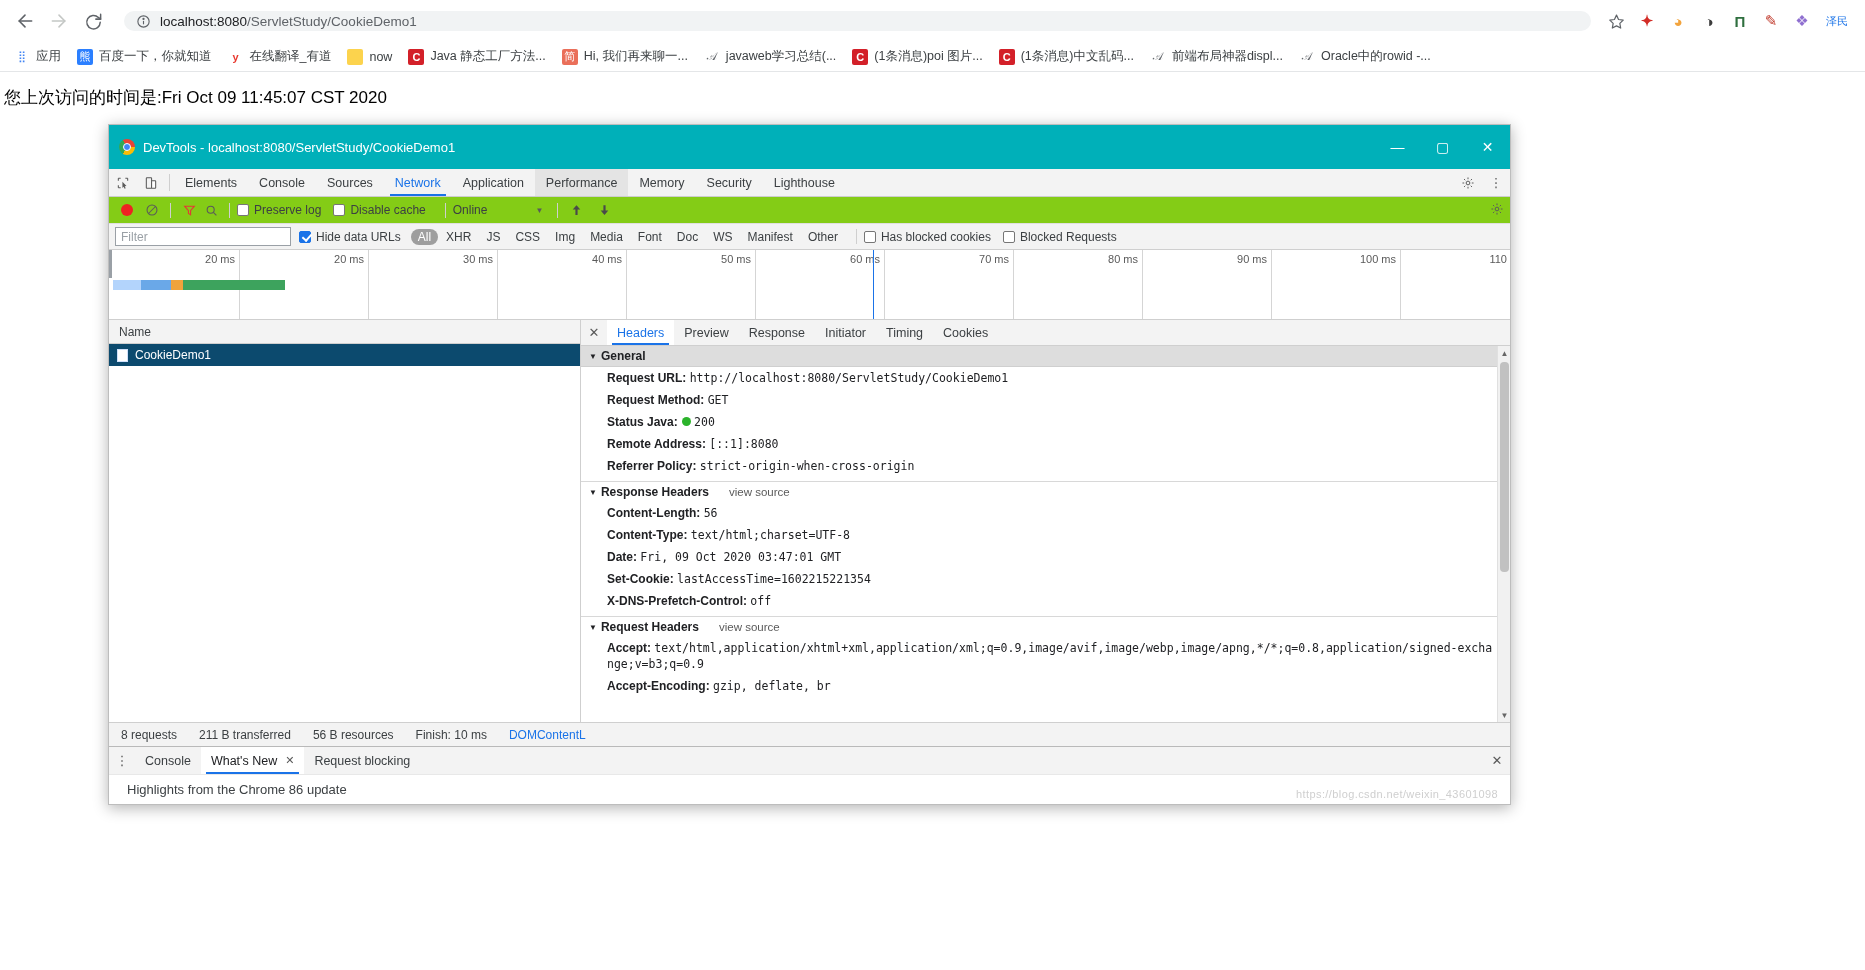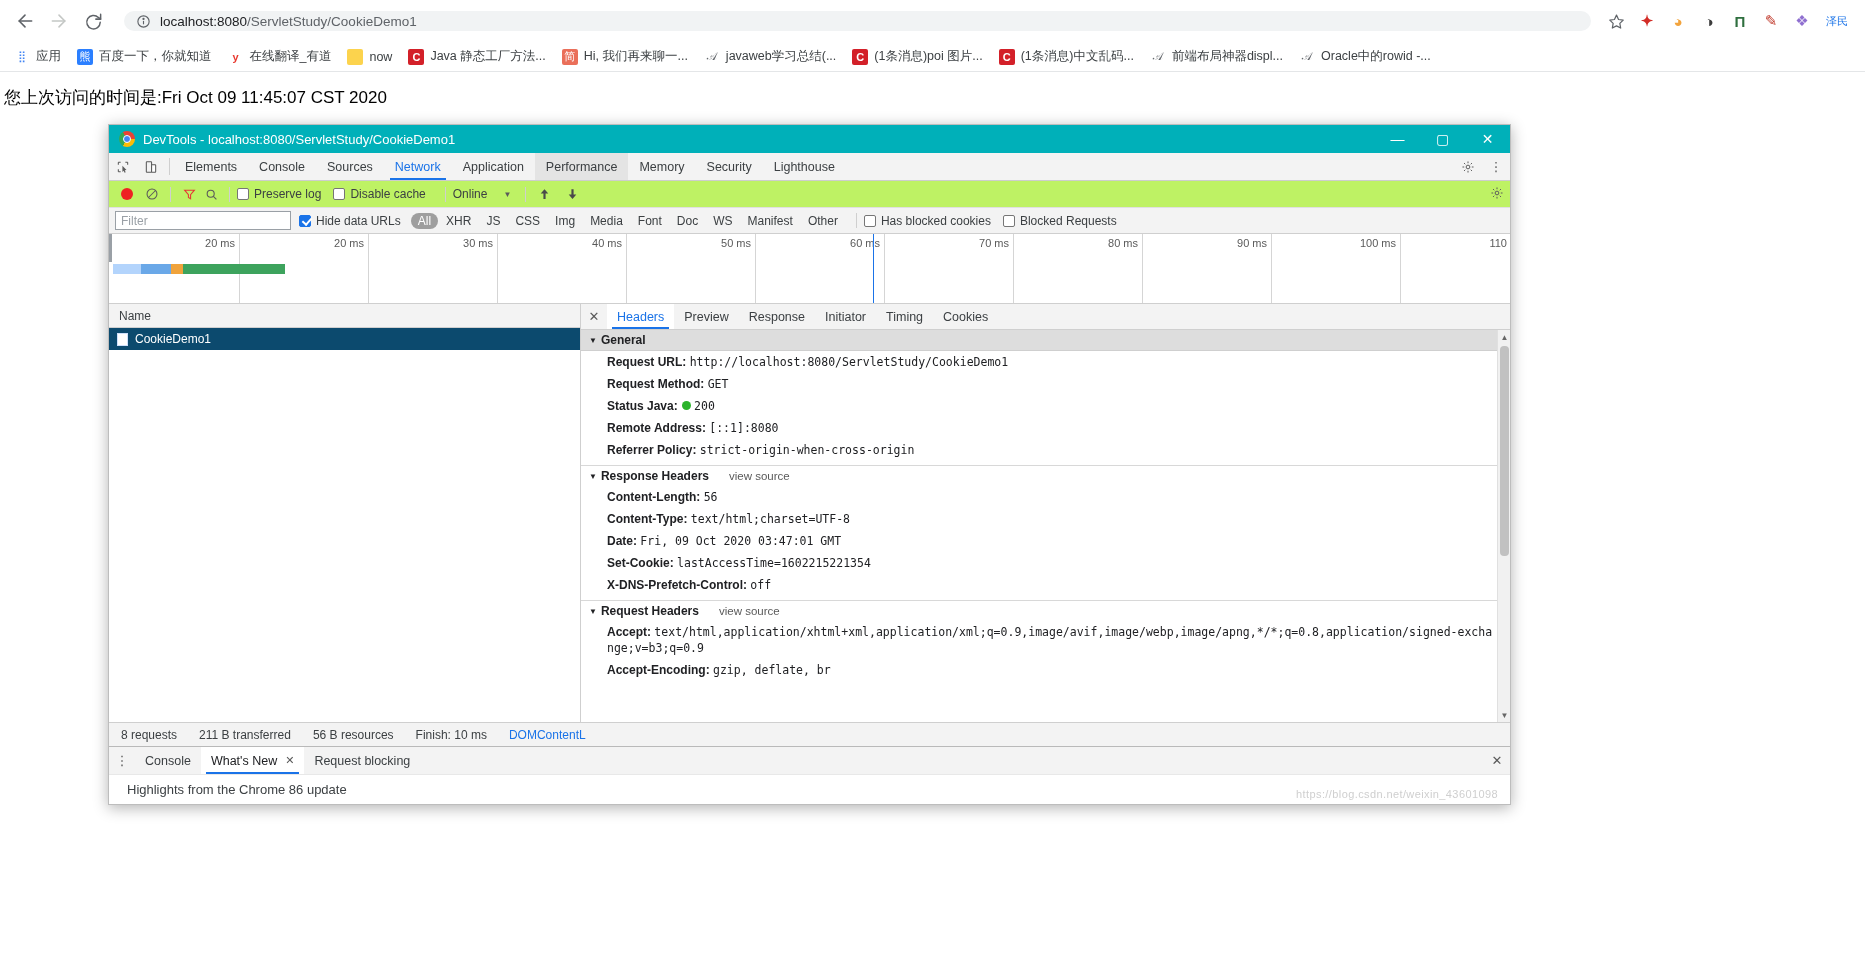--- a/index.html
+++ b/index.html
@@ -113,21 +113,21 @@
     top: 124px;
     width: 1403px;
     height: 681px;
     background: #fff;
     box-shadow: 0 3px 14px rgba(0,0,0,0.30);
     display: flex;
     flex-direction: column;
     border: 1px solid #bdbdbd;
   }
   #dt-titlebar {
-    height: 28px;
+    height: 44px;
     background: #00b0b9;
     display: flex;
     align-items: center;
     flex: 0 0 auto;
   }
   #dt-titlebar .chrome-logo {
     width: 16px; height: 16px;
     margin: 0 8px 0 10px;
     border-radius: 50%;
     background:
@@ -194,21 +194,21 @@
     background: #1a73e8;
   }
   .dt-tab.hover { background: #e4e4e4; }
   #dt-tabbar-right { margin-left: auto; display: flex; flex: 0 0 auto; }
 
   
   #net-toolbar {
     height: 27px;
     display: flex;
     align-items: center;
-    background: #bef264;
+    background: #84cc16;
     border-bottom: 1px solid #e0e0e0;
     padding: 0 6px;
     font-size: 12px;
     color: #3c4043;
     flex: 0 0 auto;
   }
   .rec-dot { width: 12px; height: 12px; border-radius: 50%; background: #ee2222; margin: 0 8px 0 6px; flex:0 0 auto;}
   .tb-sm { width: 22px; display: flex; align-items: center; justify-content: center; color: #5a5a5a; flex:0 0 auto;}
   .vsep { width: 1px; height: 15px; background: #cfcfcf; margin: 0 7px; flex: 0 0 auto; }
   .cbx {
@@ -224,21 +224,21 @@
   .cbx.checked::after {
     content: "";
     position: absolute;
     left: 3.5px; top: 0.5px;
     width: 3.5px; height: 7px;
     border: solid #fff;
     border-width: 0 2px 2px 0;
     transform: rotate(42deg);
   }
   .cbx-label { display: flex; align-items: center; margin-right: 12px; white-space: nowrap; }
-  .throttle { display: flex; align-items: center; white-space: nowrap; }
+  .throttle { display: flex; align-items: center; white-space: nowrap; gap: 32px; }
   .caret { margin-left: 16px; font-size: 8px; color: #5a5a5a; }
 
   
   #net-filterbar {
     height: 26px;
     display: flex;
     align-items: center;
     background: #f3f3f3;
     border-bottom: 1px solid #cfcfcf;
     padding: 0 6px;

